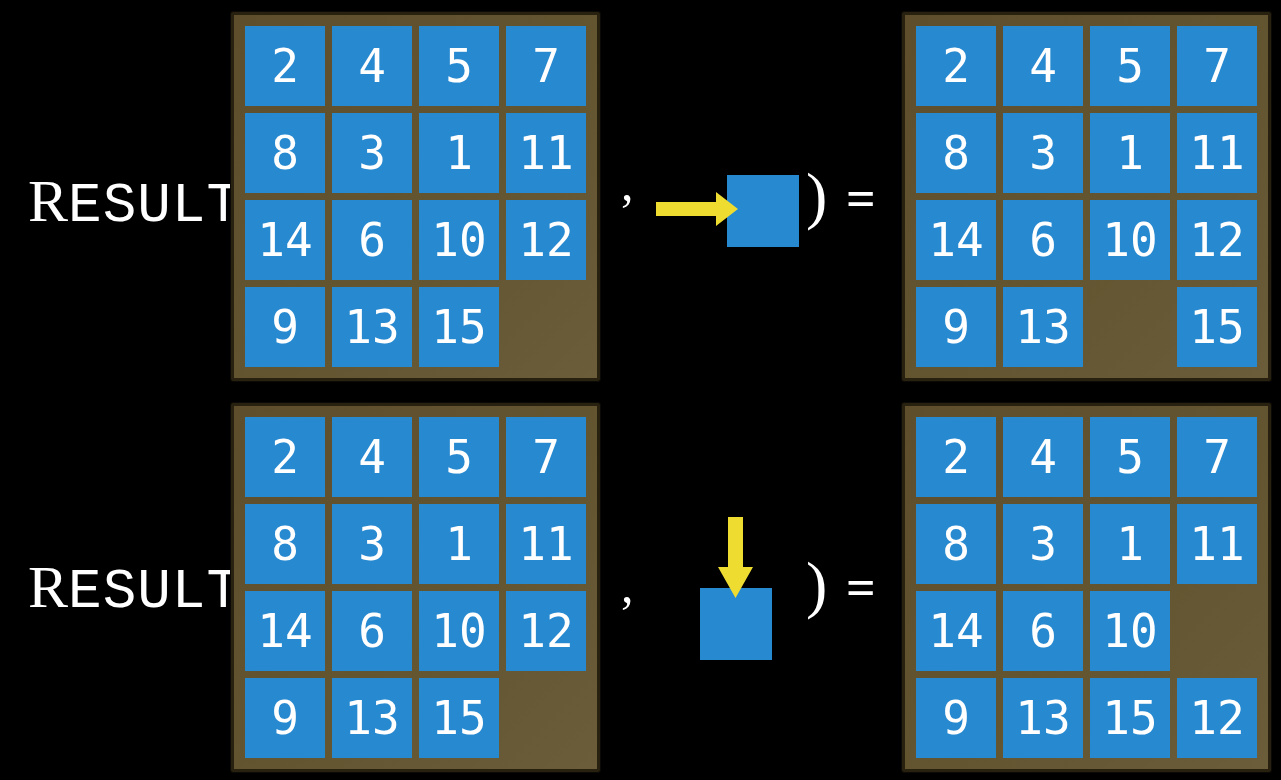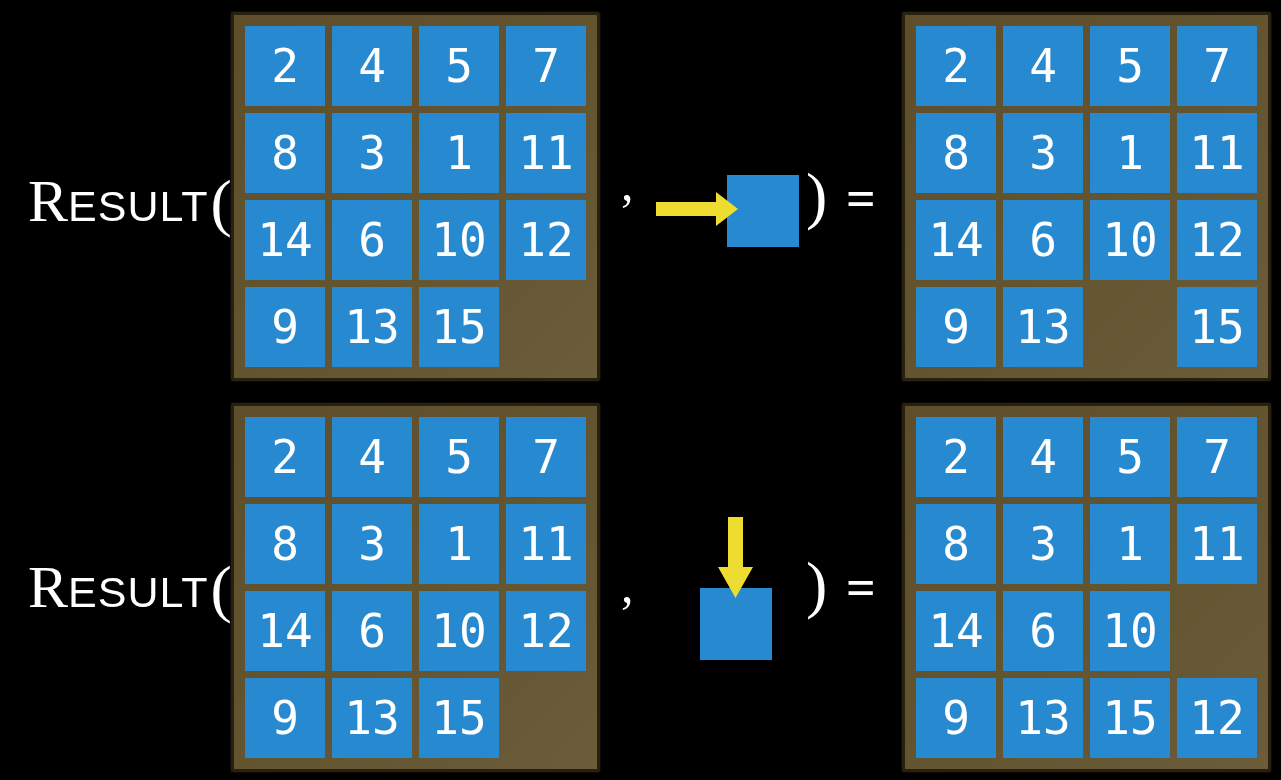--- a/index.html
+++ b/index.html
@@ -26,24 +26,24 @@
     align-items: baseline;
     white-space: nowrap;
     color: #fff;
   }
   .fn .fn-cap {
     font-size: 60px;
     line-height: 1;
     font-family: "Liberation Serif", serif;
   }
   .fn .fn-sc {
-    font-size: 43px;
+    font-size: 56px;
     line-height: 1;
     letter-spacing: 1px;
-    font-family: Liberation Sans, sans-serif;
+    font-family: Liberation Mono, monospace;
   }
   .fn .fn-paren {
     font-size: 64px;
     line-height: 1;
     position: relative;
     top: 3px;
     margin-left: 2px;
     font-family: "Liberation Serif", serif;
   }
   #fn1 { left: 28px; top: 168px; }

